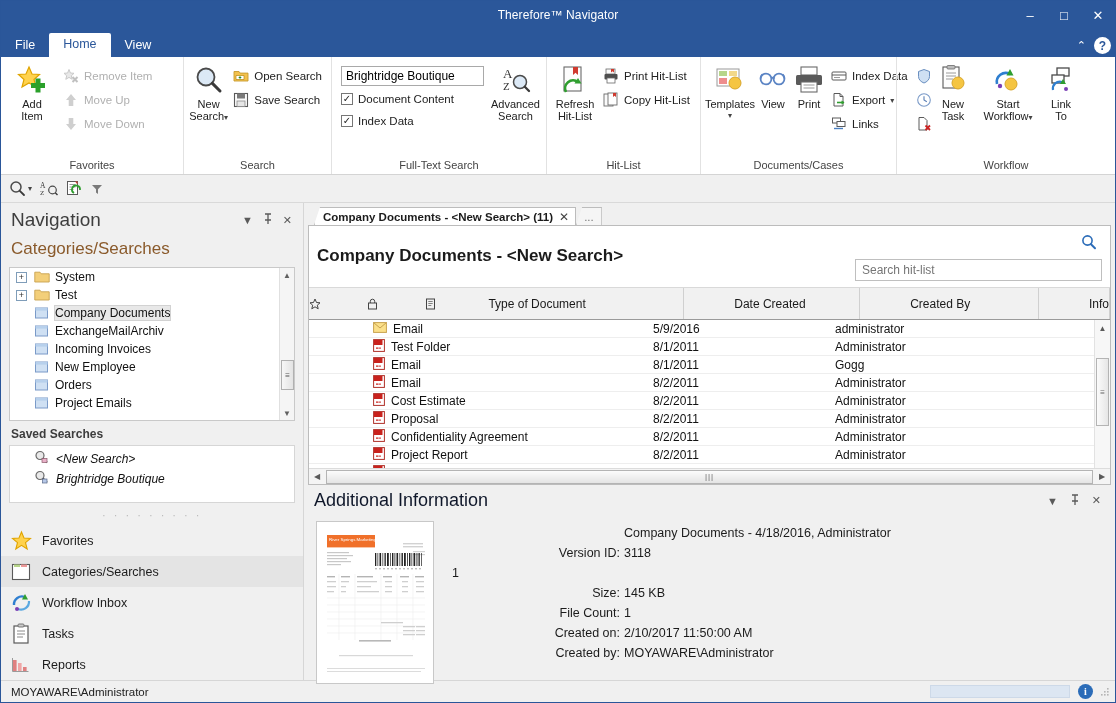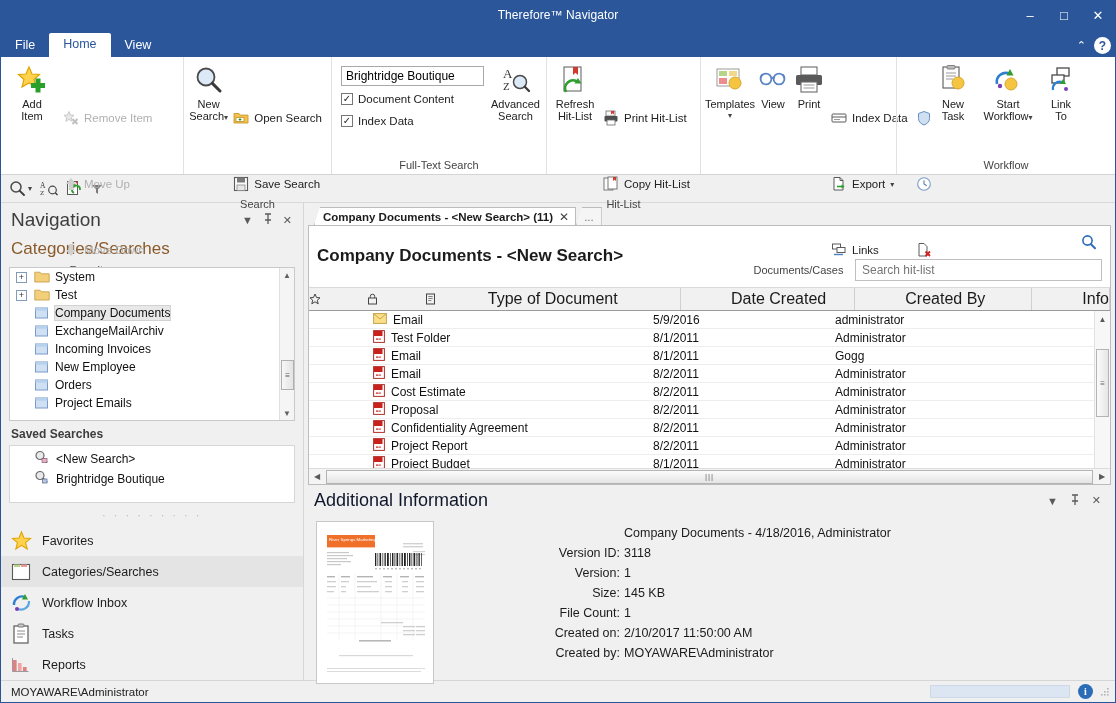--- a/index.html
+++ b/index.html
@@ -63,21 +63,21 @@
     text-align: center; font-size: 11px; color: #444; height: 17px; line-height: 17px;
   }
   .bigbtn {
     display: flex; flex-direction: column; align-items: center; justify-content: flex-start;
     width: 54px; padding: 2px 1px; font-size: 11px; color: #222; text-align: center; line-height: 12px;
   }
   .bigbtn .ic { height: 34px; display: flex; align-items: center; justify-content: center; }
   .smallcol { display: flex; flex-direction: column; padding-top: 2px; }
   .smallbtn {
     display: flex; align-items: center; gap: 5px; padding: 2px 5px 2px 3px;
-    font-size: 11.5px; color: #222; height: 24px; white-space: nowrap; margin-top: 42px;
+    font-size: 11.5px; color: #222; height: 24px; white-space: nowrap;
   }
   .smallbtn.disabled { color: #b0b0b0; }
   .smallbtn .ic { width: 17px; height: 17px; display: flex; align-items: center; justify-content: center; flex: none; }
   .ftsbox { display: flex; flex-direction: column; gap: 3px; padding: 4px 5px 0 5px; }
   .ftsinput {
     width: 143px; height: 20px; border: 1px solid #a9a9a9; background: #fff;
     font-size: 12px; padding: 1px 4px; font-family: "Liberation Sans", sans-serif; color: #000;
   }
   .ckrow { display: flex; align-items: center; gap: 5px; font-size: 11.5px; color: #222; height: 19px; }
   .ckbox {
@@ -119,21 +119,21 @@
     position: absolute; right: 0; top: 0; bottom: 0; width: 15px; background: #f5f5f5; border-left: 1px solid #e0e0e0;
     display: flex; flex-direction: column; align-items: center; justify-content: space-between;
   }
   .vscroll .arw { font-size: 8px; color: #606060; height: 14px; display: flex; align-items: center; }
   .vthumb {
     position: absolute; left: 1px; width: 13px; height: 30px; top: 92px;
     background: linear-gradient(to right,#f7f7f7,#e3e3e3); border: 1px solid #b0b0b0;
     display: flex; align-items: center; justify-content: center; font-size: 8px; color: #555;
   }
   .savedhdr { font-size: 12px; font-weight: bold; color: #3d3d3d; padding: 6px 0 4px 10px; }
-  .savedbox { background: #fff; border: 1px solid #d6d6d6; margin: 0 8px; height: 60px; padding-top: 3px; }
+  .savedbox { background: #fff; border: 1px solid #d6d6d6; margin: 0 8px; height: 60px; padding-top: 3px; font-style: italic; }
   .srow { display: flex; align-items: center; height: 20px; padding-left: 24px; font-size: 12px; color: #111; gap: 6px; }
   .dotsplit { text-align: center; color: #b9b9b9; letter-spacing: 2.5px; font-size: 11px; padding: 6px 0 2px 0; }
   .navlist { flex: 1; padding-top: 2px; }
   .nitem {
     display: flex; align-items: center; gap: 10px; height: 31px; padding-left: 9px;
     font-size: 12.5px; color: #1d1d1d;
   }
   .nitem.sel { background: #e4e4e4; }
   .nitem .ic { width: 22px; height: 22px; display: flex; align-items: center; justify-content: center; flex: none; }
 
@@ -152,21 +152,21 @@
   .hitbox { flex: 1; background: #fff; border: 1px solid #bcbcbc; display: flex; flex-direction: column; min-height: 0; }
   .hithdr { display: flex; align-items: center; padding: 5px 8px 6px 8px; gap: 10px; }
   .hittitle { font-size: 17px; color: #1b1b1b; font-weight: bold; flex: 1; }
   .hitsearch { position: relative; width: 247px; }
   .hitsearch input {
     width: 100%; height: 22px; border: 1px solid #bfbfbf; background: #fff;
     font-size: 12px; padding: 1px 24px 1px 6px; font-family: "Liberation Sans", sans-serif; color: #222; margin-top: 28px;
   }
   .hitsearch .si { position: absolute; right: 5px; top: 3px; }
   .grid { flex: 1; display: flex; flex-direction: column; min-height: 0; border-top: 1px solid #d9d9d9; }
-  .gridhdr { display: flex; height: 23px; background: #f1f1f1; border-bottom: 1px solid #9a9a9a; font-size: 16px; color: #1a1a1a; flex: none; gap: 44px; }
+  .gridhdr { display: flex; height: 32px; background: #f1f1f1; border-bottom: 1px solid #9a9a9a; font-size: 12px; color: #1a1a1a; flex: none; gap: 44px; }
   .gh { display: flex; align-items: center; padding-left: 6px; border-right: 1px solid #d0d0d0; }
   .gh.ic { justify-content: center; padding-left: 0; border-right: none; }
   .gridbody { flex: 1; overflow: hidden; position: relative; background: #fff; }
   .grow { display: flex; height: 18px; font-size: 12px; color: #111; border-bottom: 1px solid #eeeeee; align-items: center; }
   .gc { padding-left: 6px; display: flex; align-items: center; gap: 6px; overflow: hidden; white-space: nowrap; }
   .col-star { width: 18px; }
   .col-lock { width: 18px; }
   .col-note { width: 22px; }
   .col-type { width: 280px; }
   .col-date { width: 182px; }
@@ -1110,21 +1110,20 @@
           <div class="meta">
             <div class="r">
               <div class="k"></div>
               <div>Company Documents - 4/18/2016, Administrator</div>
             </div>
             <div class="r">
               <div class="k">Version ID:</div>
               <div>3118</div>
             </div>
             <div class="r">
-              <div class="k">Version:</div>
               <div>1</div>
             </div>
             <div class="r">
               <div class="k">Size:</div>
               <div>145 KB</div>
             </div>
             <div class="r">
               <div class="k">File Count:</div>
               <div>1</div>
             </div>

